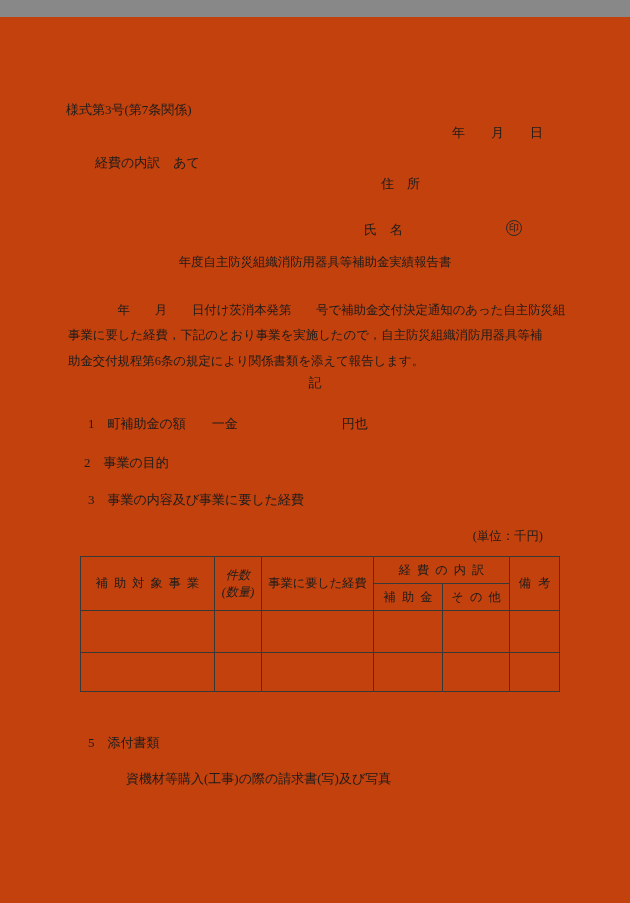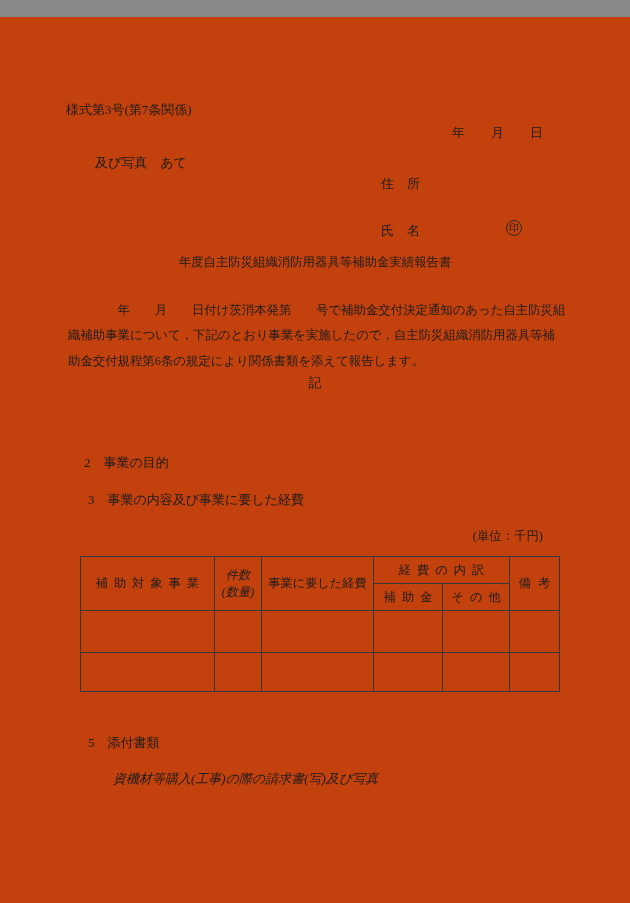--- a/index.html
+++ b/index.html
@@ -50,38 +50,39 @@
 </style>
 </head>
 <body>
 
 <div class="page">
 
   <div class="abs fs13" style="left:66px;top:85px;">様式第3号(第7条関係)</div>
 
   <div class="abs fs13" style="right:87px;top:108px;">年　　月　　日</div>
 
-  <div class="abs fs13" style="left:95px;top:138px;">及び写真　あて</div>
+  <div class="abs fs13" style="left:95px;top:138px;">経費の内訳　あて</div>
 
   <div class="abs fs13" style="left:381px;top:159px;">住　所</div>
 
-  <div class="abs fs13" style="left:381px;top:206px;">氏　名</div>
+  <div class="abs fs13" style="left:364px;top:206px;font-family:Liberation Mono, monospace;">氏　名</div>
 
   <div class="seal">
     <span>印</span>
   </div>
 
   <div class="abs fs12 center" style="top:238px;">年度自主防災組織消防用器具等補助金実績報告書</div>
 
   <div class="abs paragraph">　　　　年　　月　　日付け茨消本発第　　号で補助金交付決定通知のあった自主防災組
-織補助事業について，下記のとおり事業を実施したので，自主防災組織消防用器具等補
+事業に要した経費，下記のとおり事業を実施したので，自主防災組織消防用器具等補
 助金交付規程第6条の規定により関係書類を添えて報告します。</div>
 
   <div class="abs fs13 center" style="top:358px;">記</div>
 
+  <div class="abs fs13" style="left:88px;top:399px;">1　町補助金の額　　一金　　　　　　　　円也</div>
 
   <div class="abs fs13" style="left:84px;top:438px;">2　事業の目的</div>
 
   <div class="abs fs13" style="left:88px;top:475px;">3　事業の内容及び事業に要した経費</div>
 
   <div class="abs fs12" style="right:87px;top:512px;">(単位：千円)</div>
 
   <table class="expense">
     <tbody>
         <tr>
@@ -123,15 +124,15 @@
       <td></td>
       <td></td>
       <td></td>
     </tr>
   </tbody>
     </table>
 
 
   <div class="abs fs13" style="left:88px;top:718px;">5　添付書類</div>
 
-  <div class="abs fs13" style="left:113px;top:754px;font-style:italic;">資機材等購入(工事)の際の請求書(写)及び写真</div>
+  <div class="abs fs13" style="left:126px;top:754px;">資機材等購入(工事)の際の請求書(写)及び写真</div>
 
 </div>
 
 </body></html>

